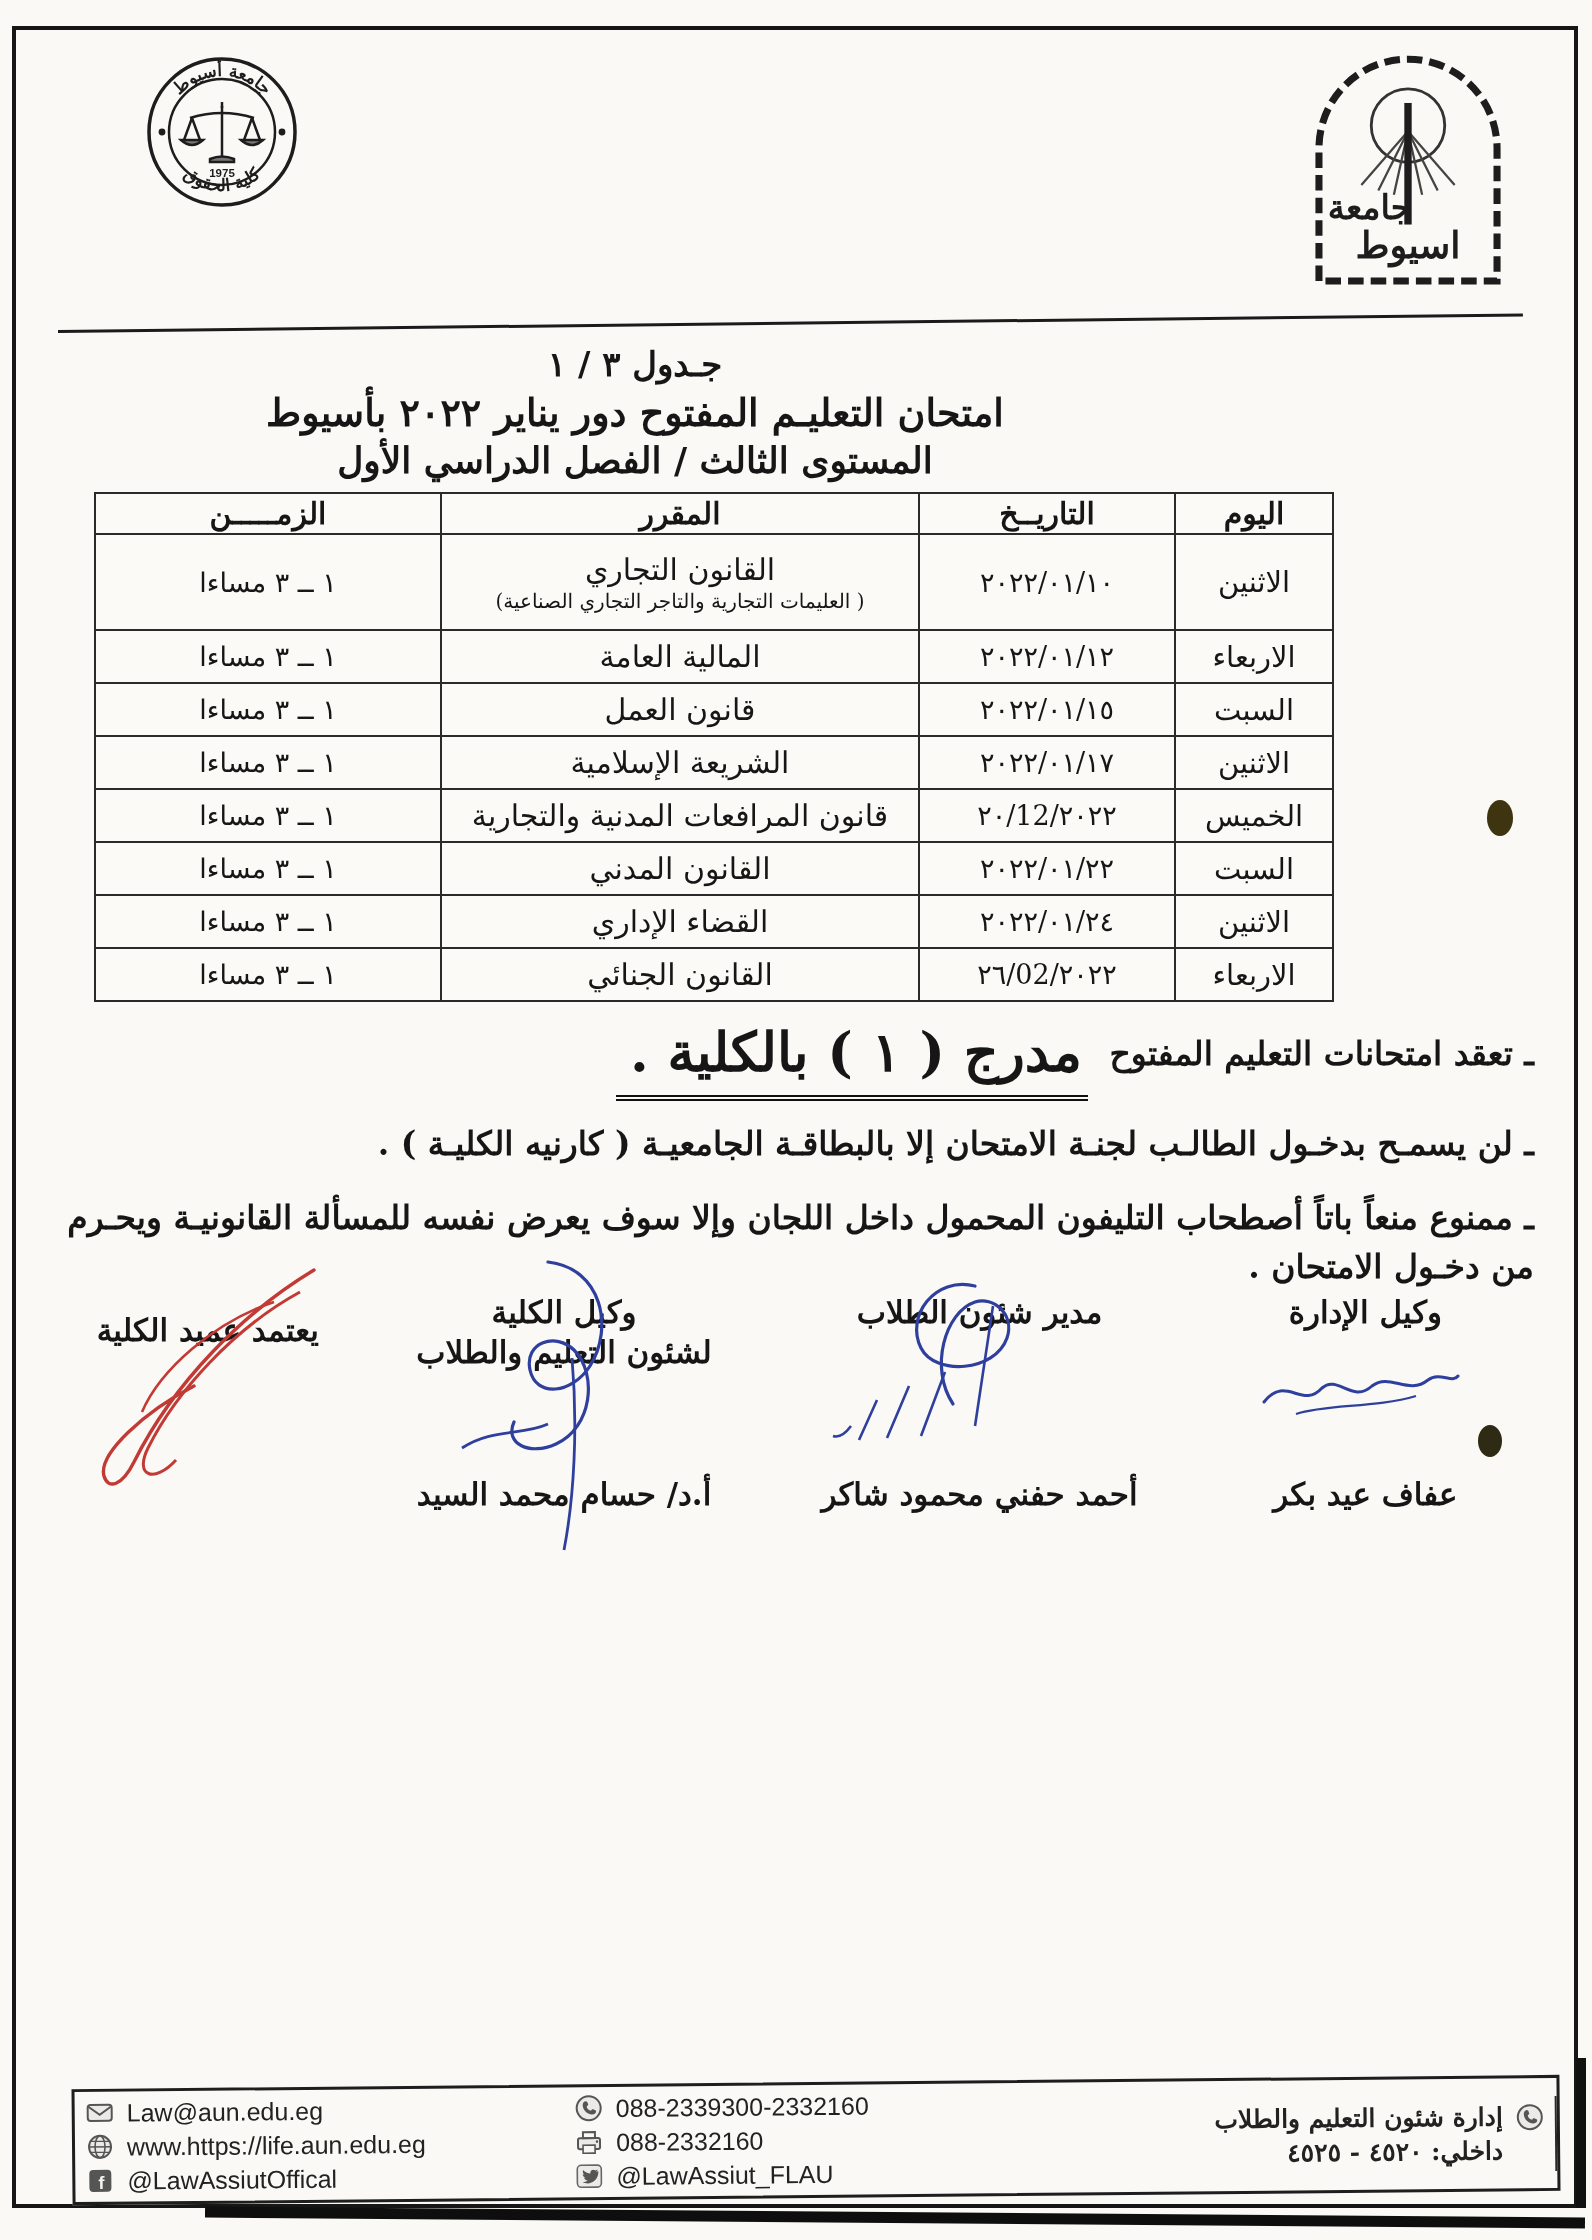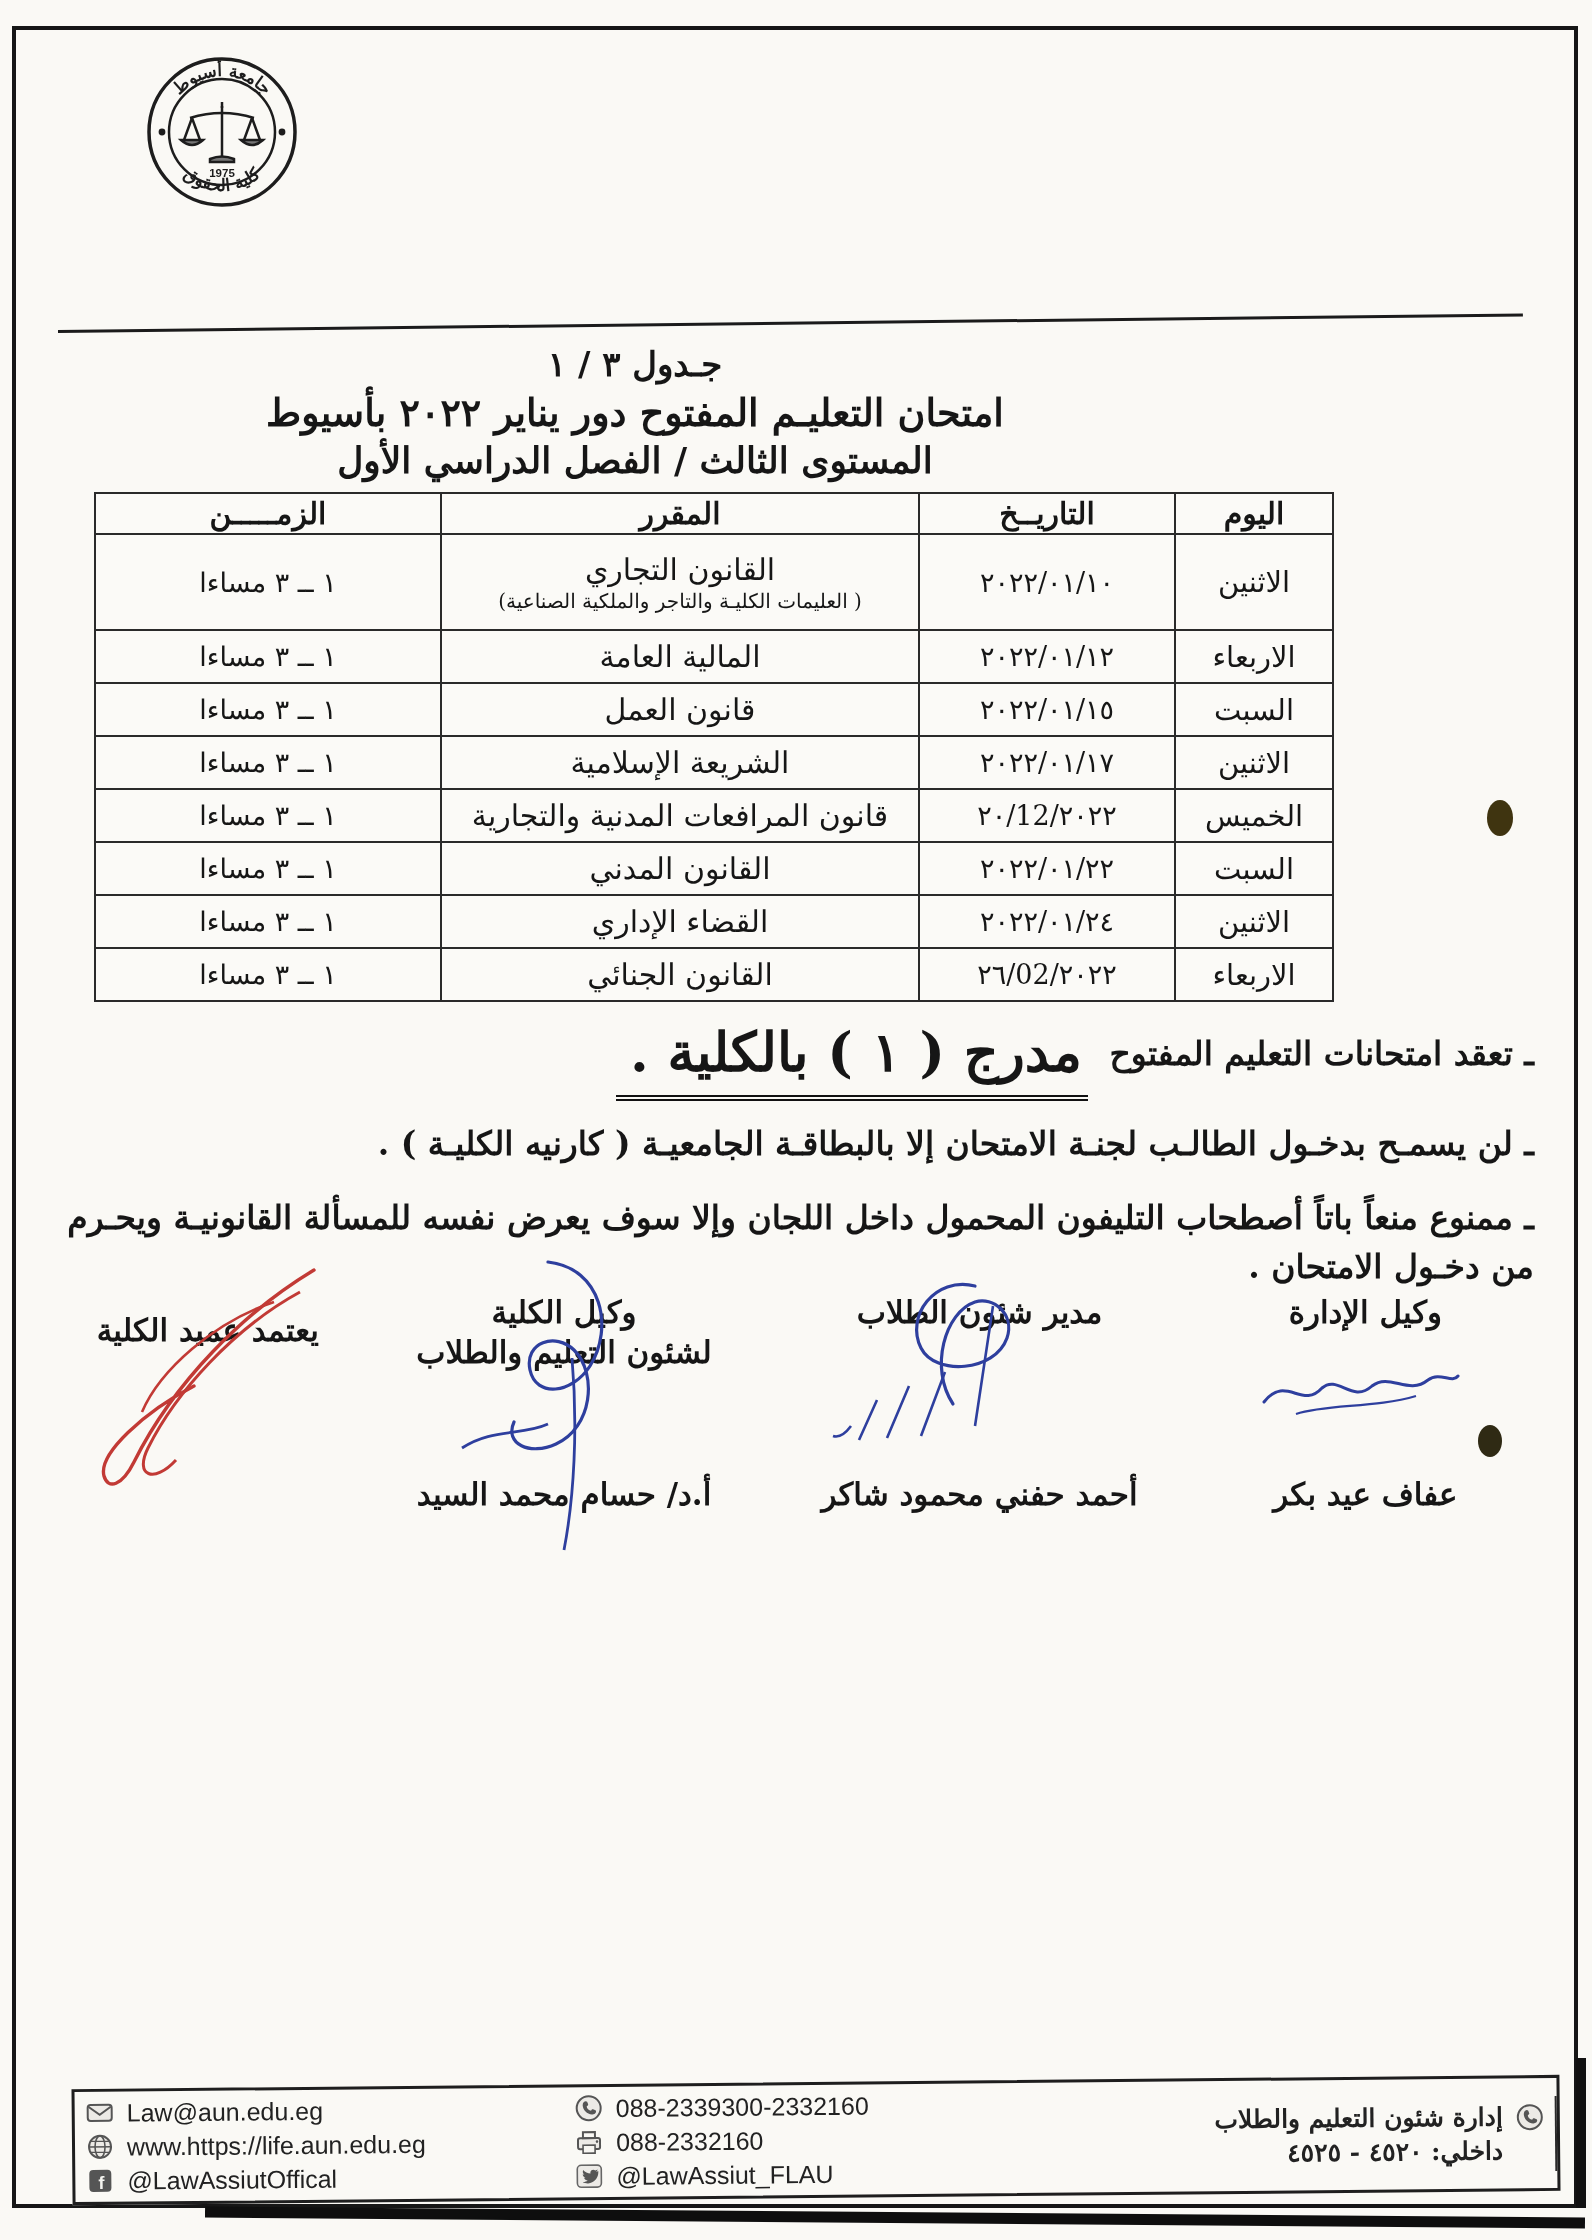--- a/index.html
+++ b/index.html
@@ -101,20 +101,37 @@
         <path d="M46,62 L38,84 M46,62 L54,84"></path>
         <path d="M106,62 L98,84 M106,62 L114,84"></path>
         <path d="M35,84 Q46,94 57,84 Z" fill="#777"></path>
         <path d="M95,84 Q106,94 117,84 Z" fill="#777"></path>
         <path d="M64,103 Q76,98 88,103 L88,106 L64,106 Z" fill="#777"></path>
       </g>
       <text x="76" y="121" font-size="11.5" font-weight="bold" text-anchor="middle" font-family="Liberation Sans, sans-serif" fill="#1d1d1d">1975</text>
     </svg>
   </div>
 
+  <div class="uni-logo">
+    <svg viewBox="0 0 150 172" width="212" height="244">
+      <path d="M12,166 L12,72 A 63,63 0 0 1 138,72 L138,166 Z" fill="none" stroke="#1d1d1d" stroke-width="5" stroke-dasharray="11 5"></path>
+      <circle cx="75" cy="56" r="26" fill="none" stroke="#333" stroke-width="2"></circle>
+      <g stroke="#444" stroke-width="1.6">
+        <line x1="75" y1="60" x2="42" y2="98"></line>
+        <line x1="75" y1="60" x2="54" y2="102"></line>
+        <line x1="75" y1="60" x2="65" y2="105"></line>
+        <line x1="75" y1="60" x2="85" y2="105"></line>
+        <line x1="75" y1="60" x2="96" y2="102"></line>
+        <line x1="75" y1="60" x2="108" y2="98"></line>
+      </g>
+      <rect x="72.4" y="40" width="5.2" height="86" fill="#1d1d1d"></rect>
+      <text x="48" y="122" font-size="24" font-weight="bold" text-anchor="middle" fill="#1d1d1d">جامعة</text>
+      <text x="75" y="150" font-size="26" font-weight="bold" text-anchor="middle" fill="#1d1d1d">اسيوط</text>
+    </svg>
+  </div>
 
   <div class="divider"></div>
 
   <div class="title-block">
     <div class="title-1">جـدول ٣ / ١</div>
     <div class="title-2">امتحان التعليـم المفتوح دور يناير  ٢٠٢٢ بأسيوط</div>
     <div class="title-3">المستوى الثالث / الفصل الدراسي الأول</div>
   </div>
 
   <table class="exam">
@@ -131,21 +148,21 @@
         <th>المقرر</th>
         <th>الزمـــــن</th>
       </tr>
     </thead>
     <tbody>
       <tr class="row-tall">
         <td class="day-cell">الاثنين</td>
         <td class="date-cell">٢٠٢٢/٠١/١٠</td>
         <td class="course-cell">
           <div>القانون التجاري</div>
-          <div class="course-note">( العليمات الكليـة والتاجر والملكية الصناعية)</div>
+          <div class="course-note">( العليمات التجارية والتاجر التجاري الصناعية)</div>
         </td>
         <td class="time-cell">١ ــ ٣ مساءا</td>
       </tr>
       <tr class="row-std">
         <td class="day-cell">الاربعاء</td>
         <td class="date-cell">٢٠٢٢/٠١/١٢</td>
         <td class="course-cell">المالية العامة</td>
         <td class="time-cell">١ ــ ٣ مساءا</td>
       </tr>
       <tr class="row-std">

